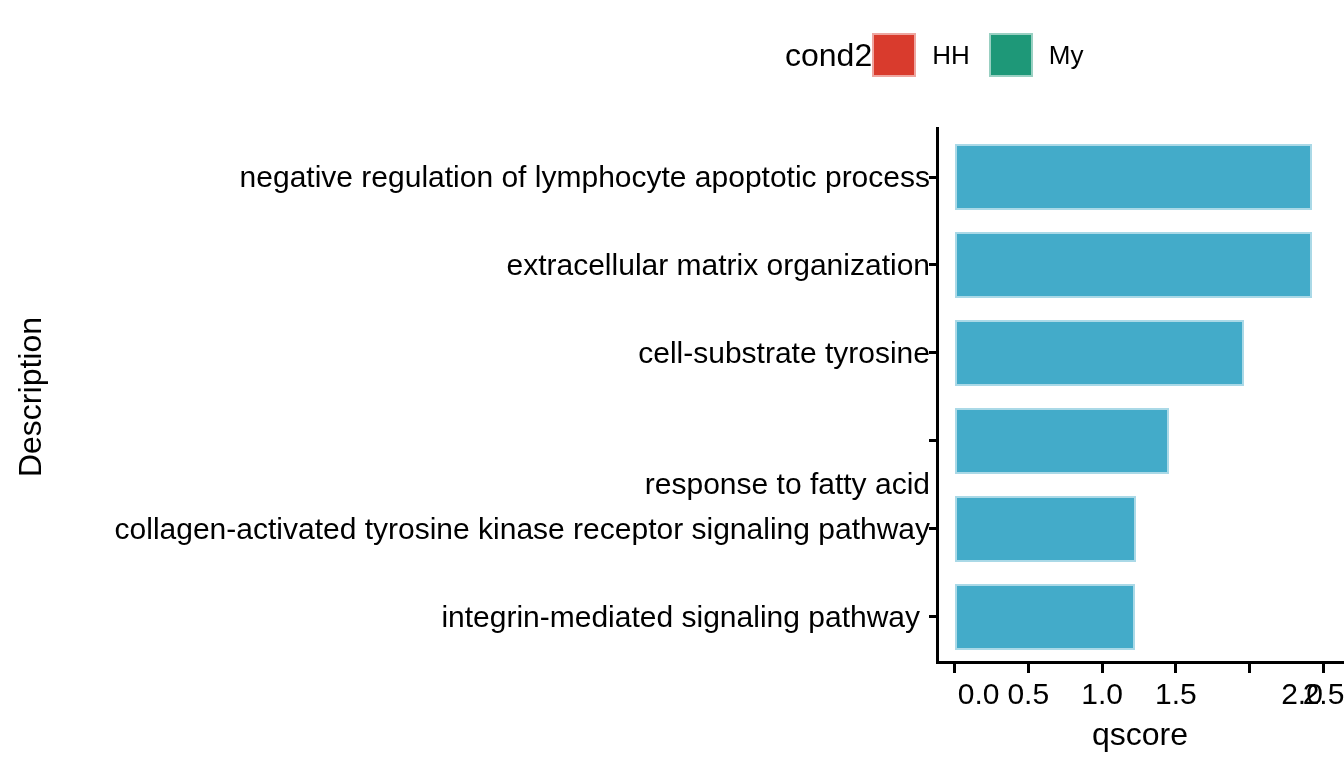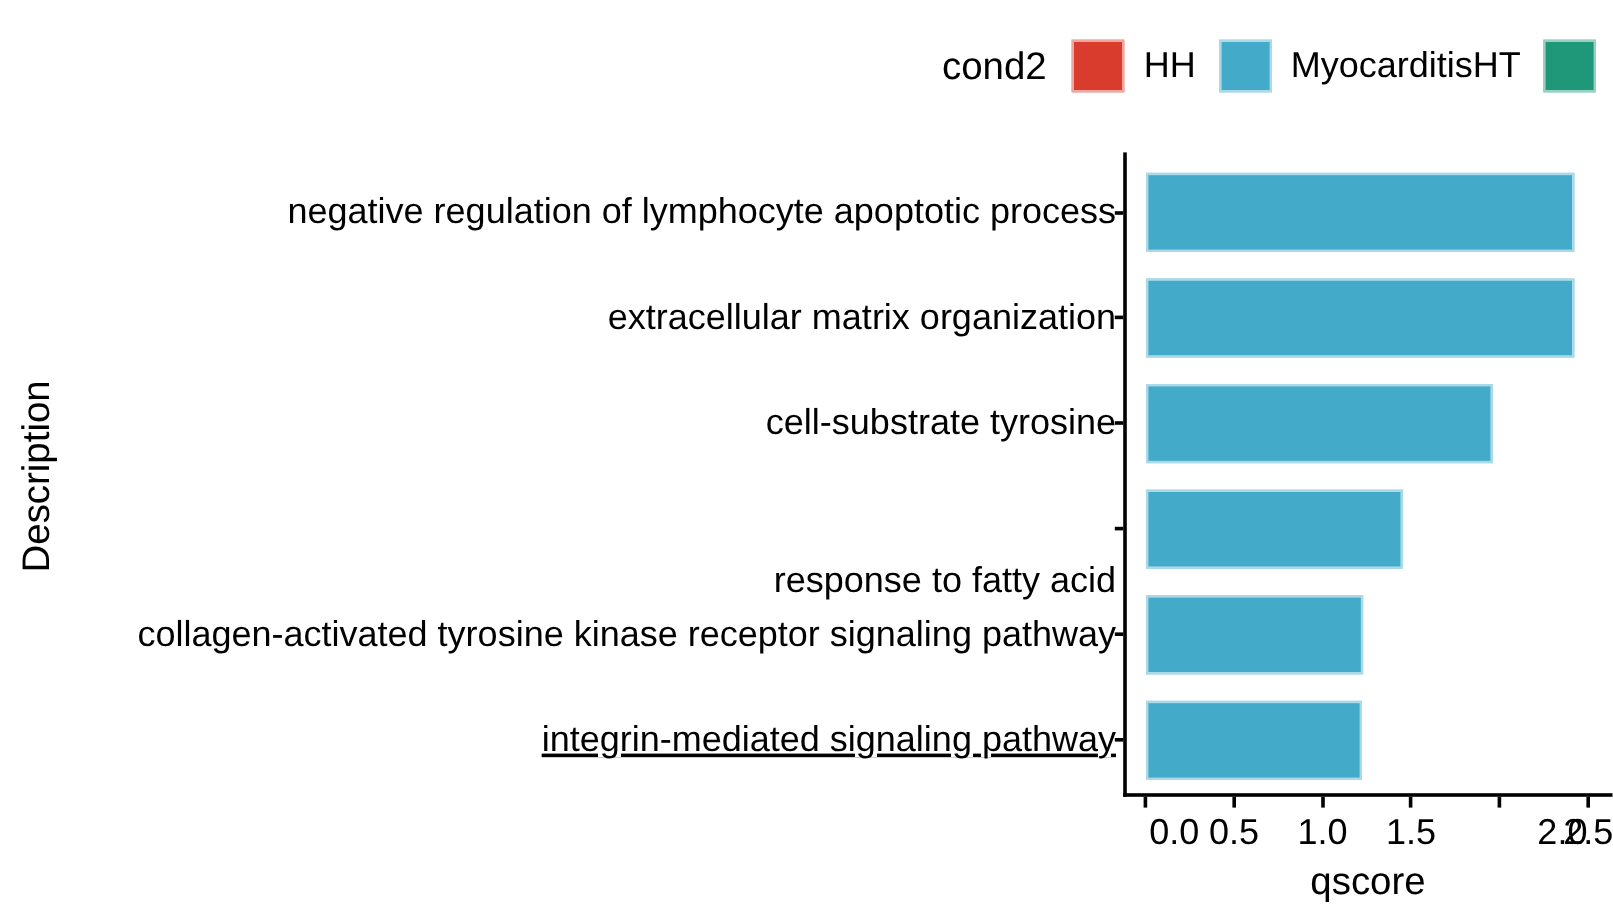--- a/index.html
+++ b/index.html
@@ -17,35 +17,34 @@
     position: absolute;
     left: 785px;
     top: 29px;
     height: 52px;
     display: flex;
     align-items: center;
     white-space: nowrap;
   }
   .legend-title {
     font-size: 32px;
-    margin-right: 21px;
   }
   .legend-entry {
     display: flex;
     align-items: center;
     margin-right: 19px;
   }
   .legend-swatch {
     width: 44px;
     height: 44px;
     margin-right: 16px;
     border: 2px solid rgba(255,255,255,0.55);
     box-sizing: border-box;
   }
-  .legend-label { font-size: 30px; }
+  .legend-label { font-size: 26px; }
   
   .axis-line { position: absolute; background: #000000; }
   .x-tick { position: absolute; width: 3px; height: 9px; background: #000000; }
   .y-tick { position: absolute; width: 7px; height: 3px; background: #000000; }
   .x-tick-label {
     position: absolute;
     width: 90px;
     text-align: center;
     font-size: 30px;
   }
@@ -82,24 +81,20 @@
 <div id="canvas">
 
   <div id="legend">
     <span class="legend-title">cond2</span>
     <span id="legend-entries" style="display: flex; align-items: center;">
         <span class="legend-entry">
           <span class="legend-swatch" style="background: rgb(217, 59, 45);"></span>
           <span class="legend-label">HH</span>
         </span>
         <span class="legend-entry">
-          <span class="legend-swatch" style="background: rgb(67, 171, 201);"></span>
-          <span class="legend-label">MyocarditisHT</span>
-        </span>
-        <span class="legend-entry">
           <span class="legend-swatch" style="background: rgb(30, 152, 120);"></span>
           <span class="legend-label">My</span>
         </span>
       </span>
   </div>
 
   <div class="axis-line" style="left:936px; top:127px; width:3px; height:537px;"></div>
   <div class="axis-line" style="left:936px; top:661px; width:408px; height:3px;"></div>
 
   <div id="bars">
@@ -114,21 +109,21 @@
       <div class="cat-label" style="right: 414px; top: 156px;">negative regulation of lymphocyte apoptotic process</div>
       <div class="y-tick" style="left: 929px; top: 175.5px;"></div>
       <div class="cat-label" style="right: 414px; top: 243.9px; margin-left: 31px;">extracellular matrix organization</div>
       <div class="y-tick" style="left: 929px; top: 263.4px;"></div>
       <div class="cat-label" style="right: 414px; top: 331.8px;">cell-substrate tyrosine</div>
       <div class="y-tick" style="left: 929px; top: 351.3px;"></div>
       <div class="cat-label" style="right: 414px; top: 419.7px; margin-top: 43px;">response to fatty acid</div>
       <div class="y-tick" style="left: 929px; top: 439.2px;"></div>
       <div class="cat-label" style="right: 414px; top: 507.6px;">collagen-activated tyrosine kinase receptor signaling pathway</div>
       <div class="y-tick" style="left: 929px; top: 527.1px;"></div>
-      <div class="cat-label" style="right: 414px; top: 595.5px; text-decoration: underline;">integrin-mediated signaling pathway</div>
+      <div class="cat-label" style="right: 424px; top: 595.5px;">integrin-mediated signaling pathway</div>
       <div class="y-tick" style="left: 929px; top: 615px;"></div>
     </div>
   <div id="x-ticks">
       <div class="x-tick" style="left: 953px; top: 664px;"></div>
       <div class="x-tick-label" style="left: 909.5px; top: 677px; text-align: right;">0.0</div>
       <div class="x-tick" style="left: 1026.8px; top: 664px;"></div>
       <div class="x-tick-label" style="left: 983.3px; top: 677px;">0.5</div>
       <div class="x-tick" style="left: 1100.6px; top: 664px;"></div>
       <div class="x-tick-label" style="left: 1057.1px; top: 677px;">1.0</div>
       <div class="x-tick" style="left: 1174.4px; top: 664px;"></div>

